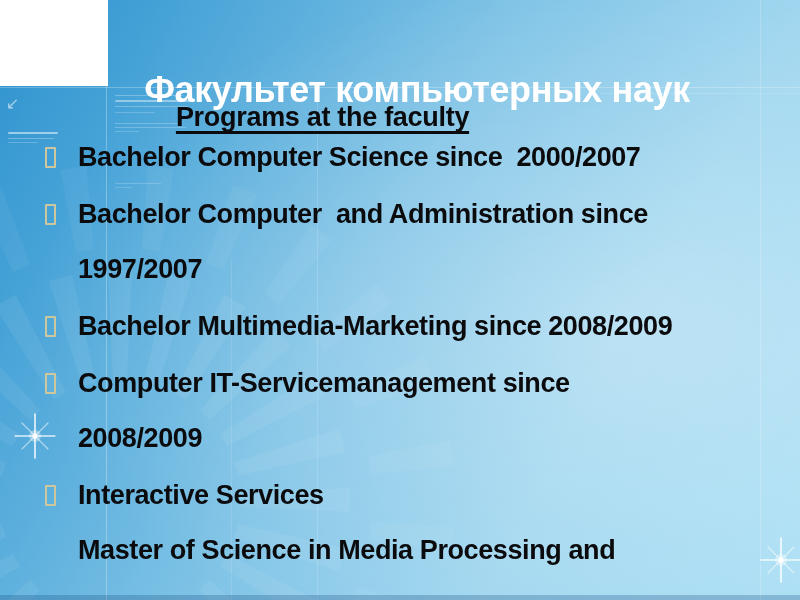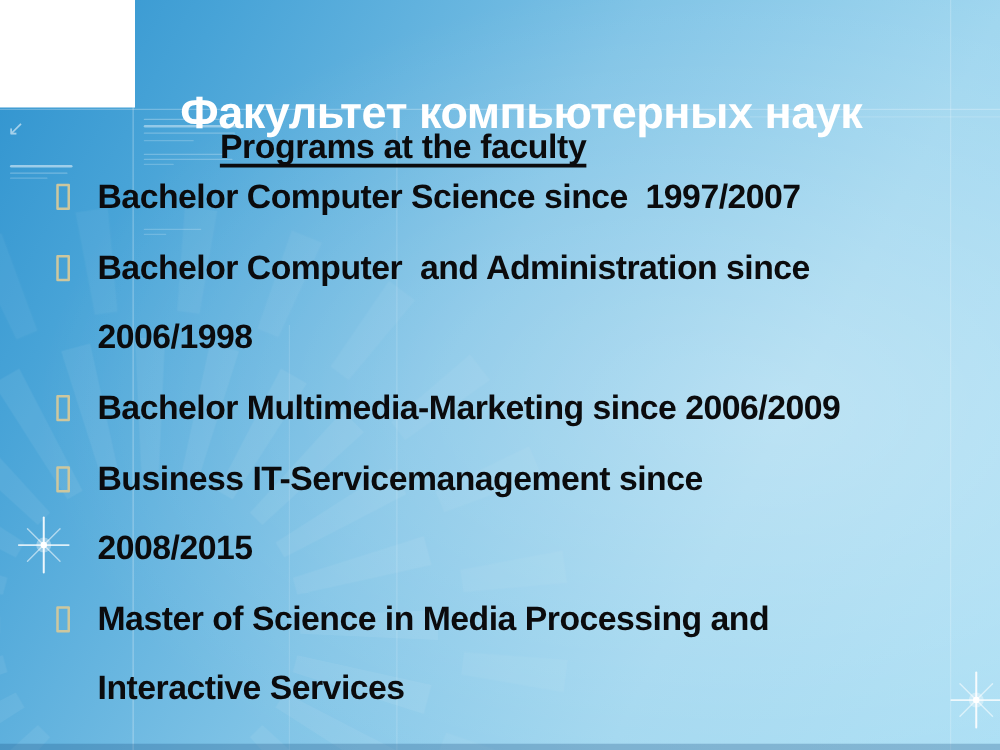--- a/index.html
+++ b/index.html
@@ -168,46 +168,46 @@
   </div>
 
   <div class="subtitle">
     <span>Programs at the faculty</span>
   </div>
 
   <div class="bullet-list">
       <div class="item">
         <span class="bx"></span>
         <div class="lines">
-          <div class="line">Bachelor Computer Science since  1997/2007</div>
+          <div class="line">Bachelor Computer Science since  2000/2007</div>
         </div>
       </div>
       <div class="item">
         <span class="bx"></span>
         <div class="lines">
           <div class="line">Bachelor Computer  and Administration since</div>
-          <div class="line">2006/1998</div>
-        </div>
-      </div>
-      <div class="item">
-        <span class="bx"></span>
-        <div class="lines">
-          <div class="line">Bachelor Multimedia-Marketing since 2006/2009</div>
-        </div>
-      </div>
-      <div class="item">
-        <span class="bx"></span>
-        <div class="lines">
-          <div class="line">Business IT-Servicemanagement since</div>
-          <div class="line">2008/2015</div>
-        </div>
-      </div>
-      <div class="item">
-        <span class="bx"></span>
-        <div class="lines">
+          <div class="line">1997/2007</div>
+        </div>
+      </div>
+      <div class="item">
+        <span class="bx"></span>
+        <div class="lines">
+          <div class="line">Bachelor Multimedia-Marketing since 2008/2009</div>
+        </div>
+      </div>
+      <div class="item">
+        <span class="bx"></span>
+        <div class="lines">
+          <div class="line">Computer IT-Servicemanagement since</div>
+          <div class="line">2008/2009</div>
+        </div>
+      </div>
+      <div class="item">
+        <span class="bx"></span>
+        <div class="lines">
+          <div class="line">Interactive Services</div>
           <div class="line">Master of Science in Media Processing and</div>
-          <div class="line">Interactive Services</div>
         </div>
       </div>
     </div>
 
   <div class="bottom-edge"></div>
 </div>
 
 </body></html>

